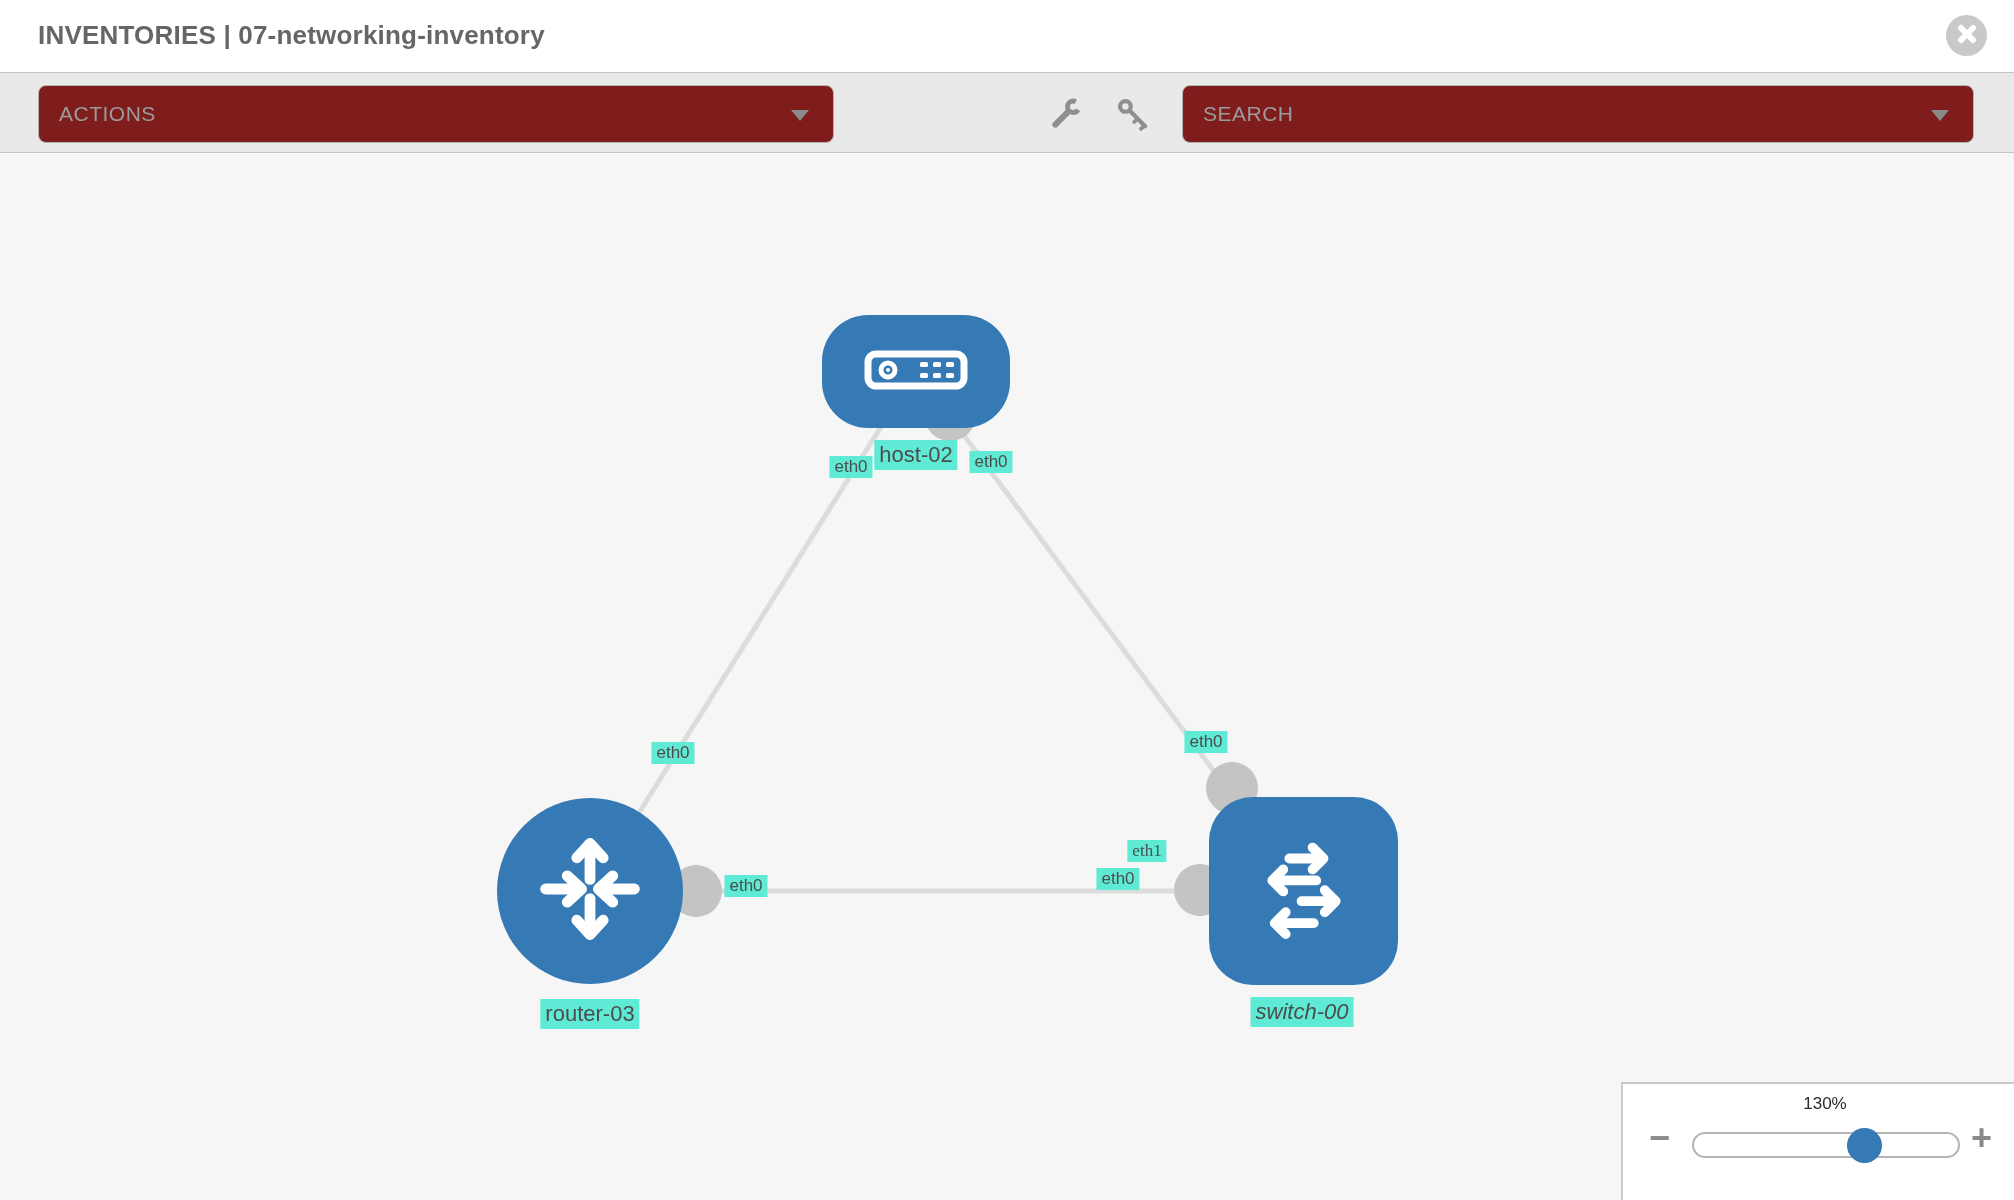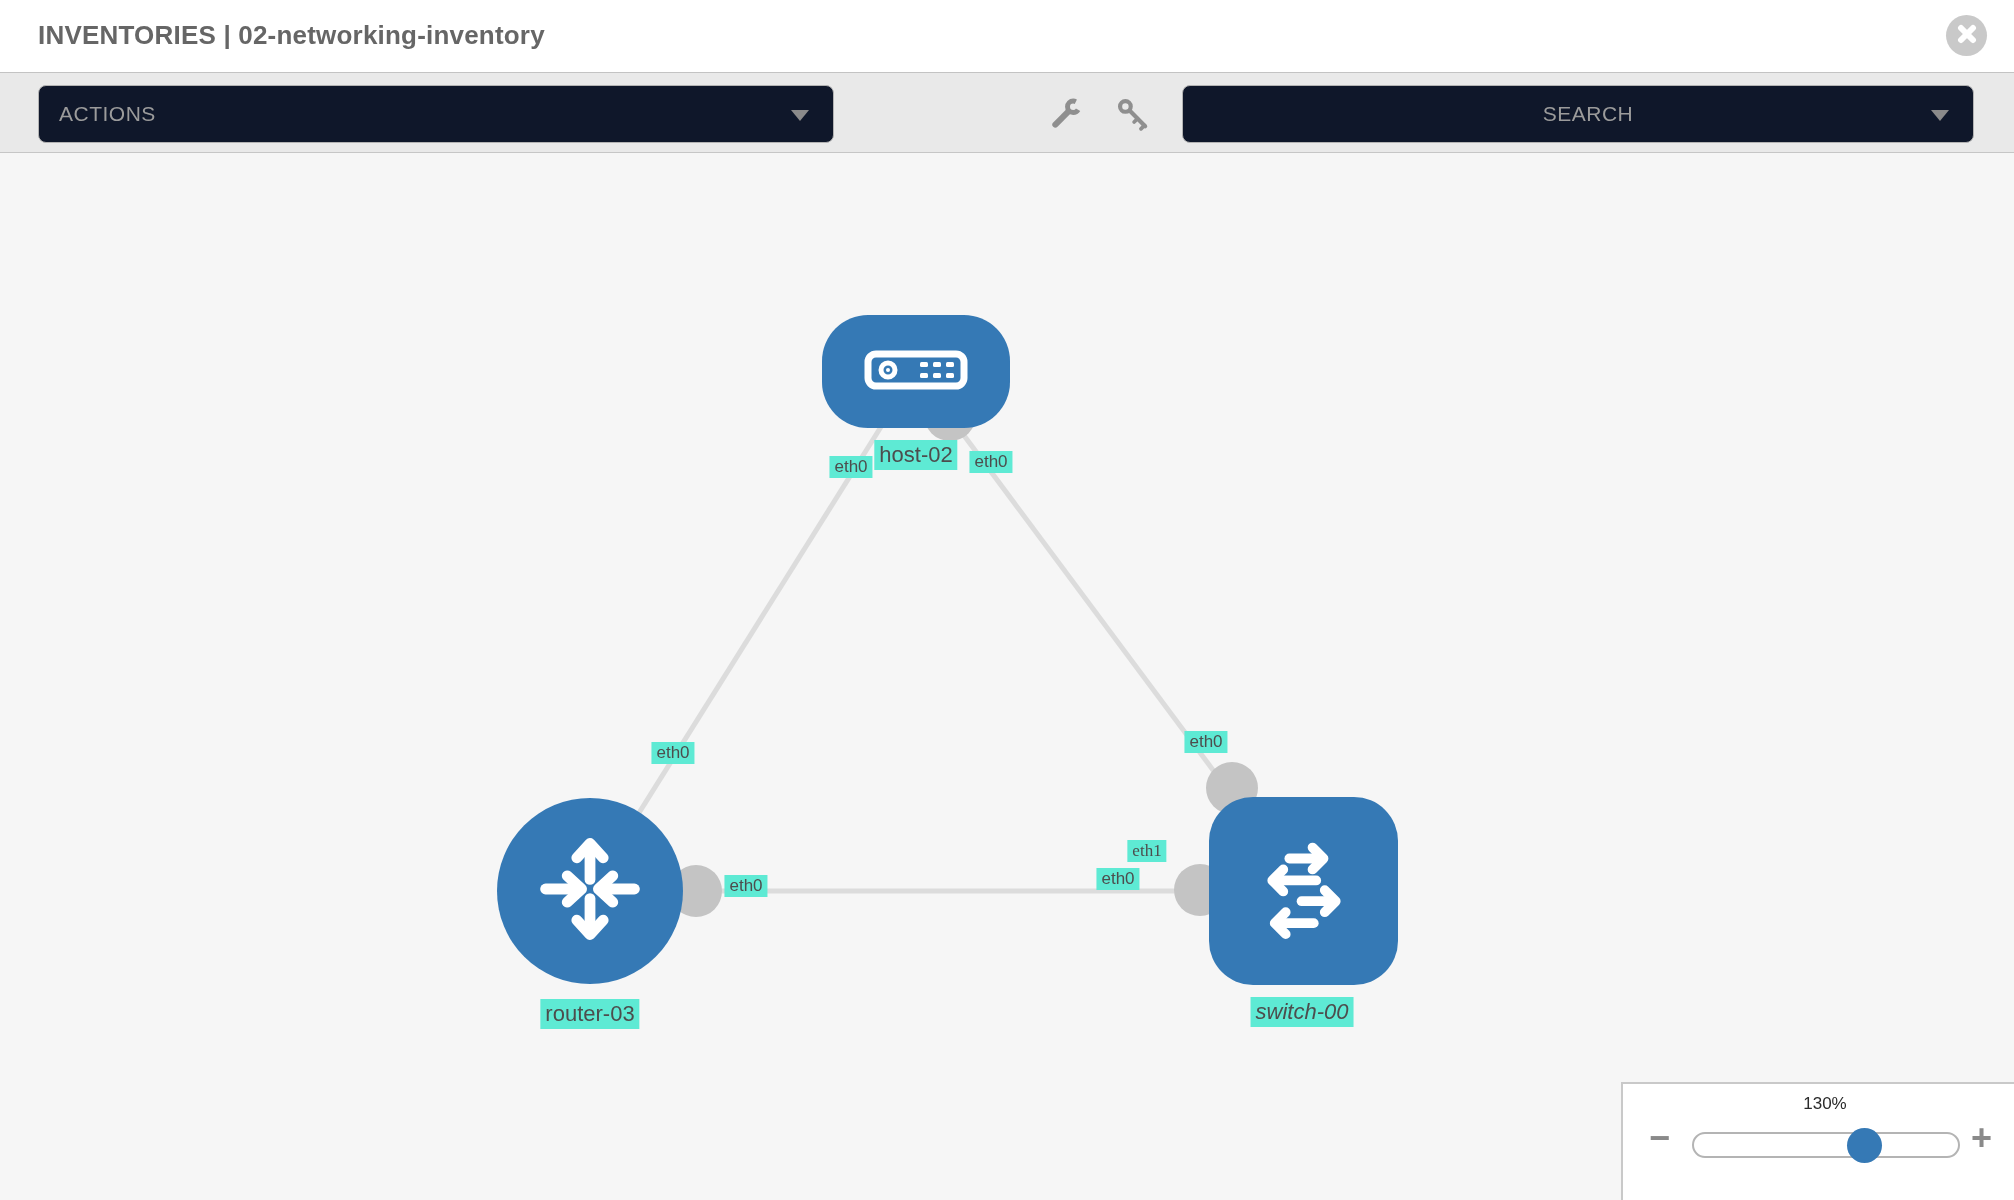--- a/index.html
+++ b/index.html
@@ -6,25 +6,25 @@
   html,body { width:2014px; height:1200px; overflow:hidden; }
   body { font-family:"Liberation Sans", sans-serif; background:#f6f6f6; position:relative; }
 
   
   .header { position:absolute; left:0; top:0; width:2014px; height:72px; background:#ffffff; }
   .page-title { position:absolute; left:38px; top:20px; font-size:26px; font-weight:bold; color:#666666; letter-spacing:0.2px; }
   .close-btn { position:absolute; left:1946px; top:15px; width:41px; height:41px; border-radius:50%; background:#c9c9c9; cursor:pointer; display:flex; align-items:center; justify-content:center; }
 
   
   .toolbar { position:absolute; left:0; top:72px; width:2014px; height:81px; background:#e9e9e9; border-top:1px solid #c3c3c3; border-bottom:1px solid #c6c6c6; }
-  .select-box { position:absolute; top:12px; height:58px; background:#0f172a; border:1px solid #b3b3b3; border-radius:8px; display:flex; align-items:center; cursor:pointer; }
+  .select-box { position:absolute; top:12px; height:58px; background:#7f1d1d; border:1px solid #b3b3b3; border-radius:8px; display:flex; align-items:center; cursor:pointer; }
   .select-box .select-label { font-size:21px; color:#9b9b9b; padding-left:20px; letter-spacing:0.5px; }
   .caret { position:absolute; right:24px; top:50%; margin-top:-4px; width:0; height:0; border-left:9px solid transparent; border-right:9px solid transparent; border-top:11px solid #8a8a8a; }
   .actions-box { left:38px; width:796px; }
-  .search-box { left:1182px; width:792px;justify-content:center; }
+  .search-box { left:1182px; width:792px; }
   .tool-icon { position:absolute; top:22px; width:38px; height:38px; cursor:pointer; }
   .wrench-btn { left:1047px; }
   .key-btn { left:1114px; }
 
   
   .canvas { position:absolute; left:0; top:153px; width:2014px; height:1047px; background:#f6f6f6; }
   .links-svg { position:absolute; left:0; top:0; width:2014px; height:1047px; }
 
   .node { position:absolute; background:#3579b5; cursor:pointer; display:flex; align-items:center; justify-content:center; }
   .node-host   { left:822px;  top:162px; width:188px; height:113px; border-radius:46px; }
@@ -40,21 +40,21 @@
   .zoom-level { position:absolute; left:202px; top:10px; transform:translateX(-50%); font-size:17px; color:#2b2b2b; }
   .zoom-minus { position:absolute; left:26px; top:36px; font-size:36px; font-weight:bold; color:#8a8a8a; cursor:pointer; line-height:36px; }
   .zoom-plus  { position:absolute; left:348px; top:36px; font-size:36px; font-weight:bold; color:#8a8a8a; cursor:pointer; line-height:36px; }
   .zoom-track { position:absolute; left:69px; top:48px; width:268px; height:26px; border:2px solid #b4b4b4; border-radius:13px; background:#ffffff; cursor:pointer; }
   .zoom-thumb { position:absolute; left:224px; top:44px; width:35px; height:35px; border-radius:50%; background:#3579b5; cursor:pointer; }
 </style>
 </head>
 <body>
 
 <div class="header">
-  <div class="page-title">INVENTORIES | 02-networking-inventory</div>
+  <div class="page-title">INVENTORIES | 07-networking-inventory</div>
   <div class="close-btn">
     <span>
       <svg width="20" height="20" viewBox="0 0 20 20">
         <line x1="4" y1="4" x2="16" y2="16" stroke="#ffffff" stroke-width="6" stroke-linecap="round"></line>
         <line x1="16" y1="4" x2="4" y2="16" stroke="#ffffff" stroke-width="6" stroke-linecap="round"></line>
       </svg>
     </span>
   </div>
 </div>
 

